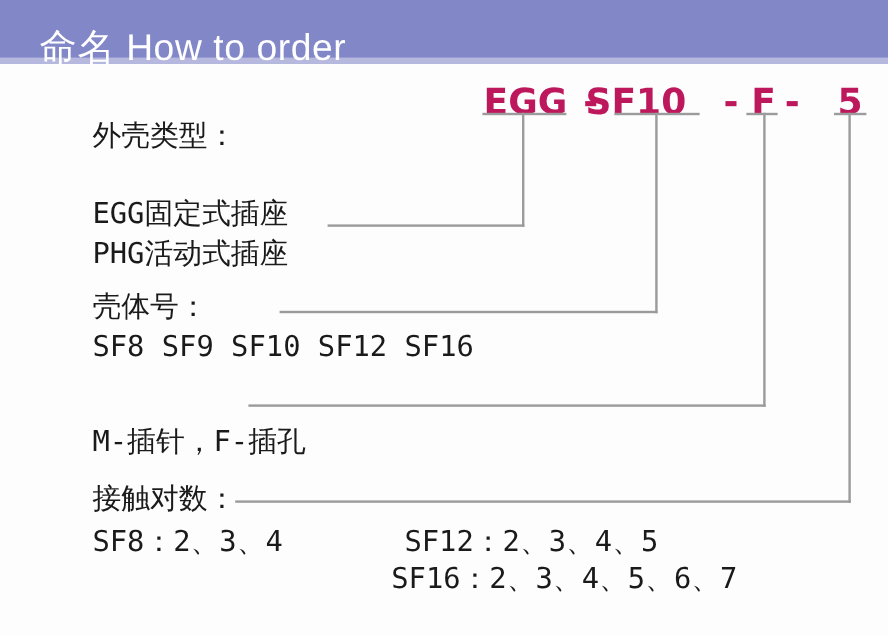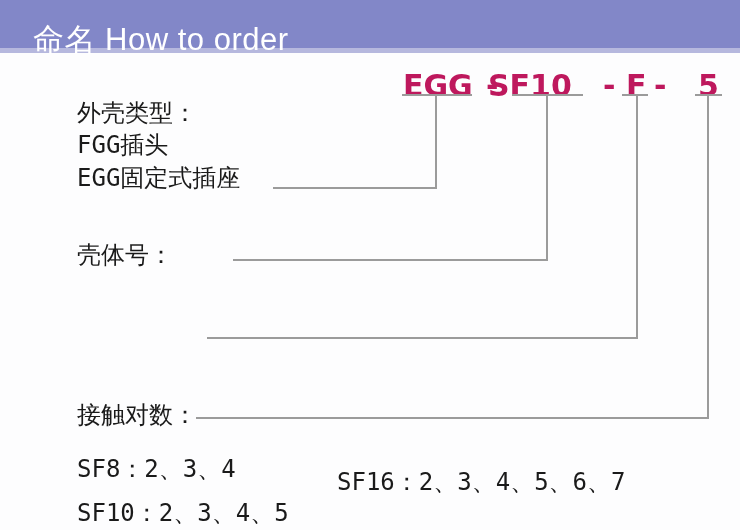--- a/index.html
+++ b/index.html
@@ -76,24 +76,26 @@
   <div class="vline" style="left:546px;top:94px;height:167px"></div>
   <div class="vline" style="left:636px;top:94px;height:245px"></div>
   <div class="vline" style="left:707px;top:94px;height:325px"></div>
 
   <div class="hline" style="left:273px;top:187px;width:164px"></div>
   <div class="hline" style="left:233px;top:259px;width:315px"></div>
   <div class="hline" style="left:207px;top:337px;width:431px"></div>
   <div class="hline" style="left:196px;top:417px;width:513px"></div>
 
   <div class="t" style="left:77px;top:100px">外壳类型：</div>
-  <div class="t" style="left:77px;top:132px">FGG插头</div>
   <div class="t" style="left:77px;top:165px">EGG固定式插座</div>
+  <div class="t" style="left:77px;top:198px">PHG活动式插座</div>
 
   <div class="t" style="left:77px;top:242px">壳体号：</div>
+  <div class="t" style="left:77px;top:276px">SF8 SF9 SF10 SF12 SF16</div>
 
+  <div class="t" style="left:77px;top:355px">M-插针，F-插孔</div>
 
   <div class="t" style="left:77px;top:402px">接触对数：</div>
-  <div class="t" style="left:77px;top:456px">SF8：2、3、4</div>
-  <div class="t" style="left:77px;top:500px">SF10：2、3、4、5</div>
-  <div class="t" style="left:337px;top:469px">SF16：2、3、4、5、6、7</div>
+  <div class="t" style="left:77px;top:438px">SF8：2、3、4</div>
+  <div class="t" style="left:337px;top:438px">SF12：2、3、4、5</div>
+  <div class="t" style="left:326px;top:469px">SF16：2、3、4、5、6、7</div>
 
 </div>
 
 </body></html>

